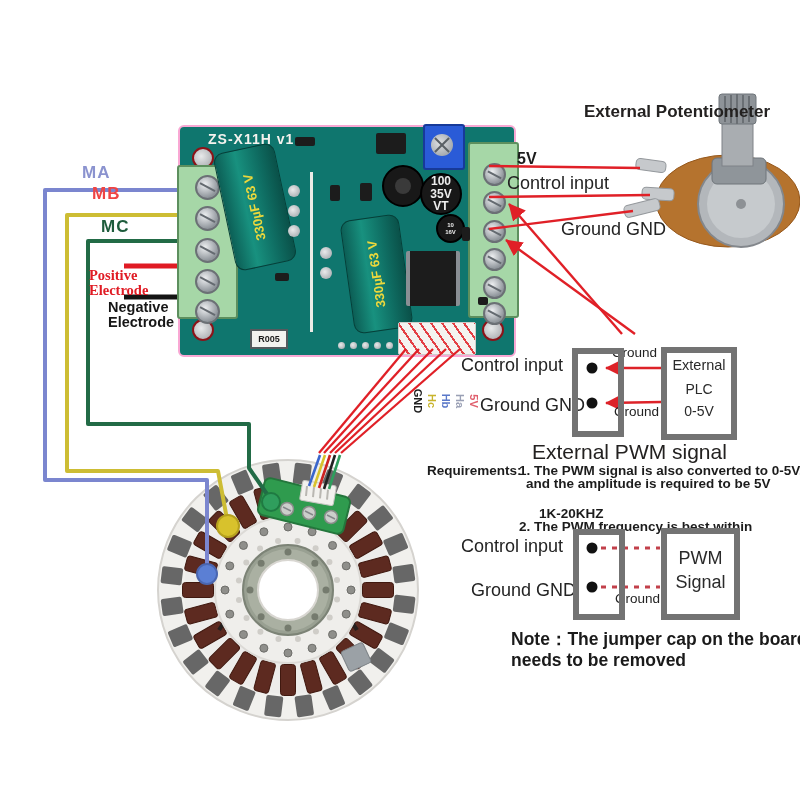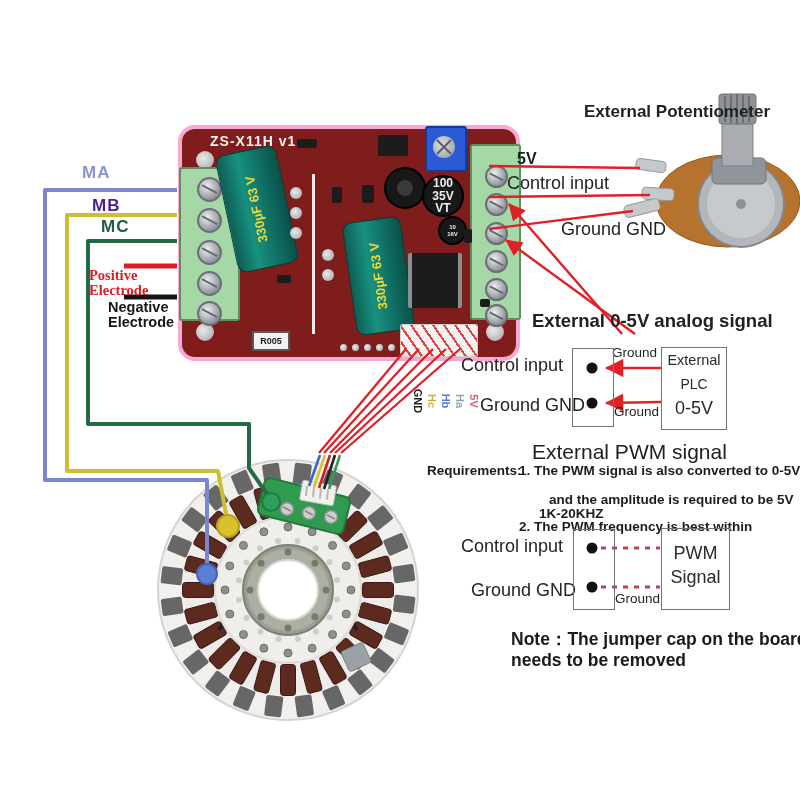--- a/index.html
+++ b/index.html
@@ -3,21 +3,21 @@
 <meta charset="utf-8">
 <style>
   html,body{margin:0;padding:0;}
   body{width:800px;height:800px;position:relative;background:#ffffff;
        font-family:"Liberation Sans",sans-serif;overflow:hidden;color:#1d1d1d;}
   .layer{position:absolute;left:0;top:0;pointer-events:none;}
   .abs{position:absolute;white-space:nowrap;}
 
   
   #board{position:absolute;left:178px;top:125px;width:334px;height:228px;
-         background:#7f1d1d;border:4px solid #f9a8d4;border-radius:17px;z-index:3;}
+         background:#0f766e;border:2px solid #f9a8d4;border-radius:6px;z-index:3;}
   #board .silk{position:absolute;left:28px;top:4px;color:#f4f2ee;font-size:14px;
                font-weight:700;letter-spacing:1px;}
   .hole{position:absolute;width:18px;height:18px;border-radius:50%;
         background:radial-gradient(circle at 40% 40%,#e8e9ea,#9fa3a7);
         border:2px solid #8c1318;}
   .tblock{position:absolute;background:#a6d7a7;border:2px solid #5d8f5e;border-radius:3px;}
   .screw{position:absolute;border-radius:50%;
          background:radial-gradient(circle at 38% 35%,#eef0f2,#8f959b 70%);
          border:2px solid #6b7075;}
   .screw::after{content:"";position:absolute;left:10%;top:45%;width:80%;height:10%;
@@ -51,21 +51,21 @@
 
   
   .t18{font-size:18px;color:#232323;}
   .t14{font-size:13.5px;color:#232323;}
   .title{font-weight:700;color:#232120;}
   .reqline{font-size:13.5px;font-weight:700;color:#1c1c1c;}
   .phase{font-size:17px;font-weight:600;letter-spacing:1px;}
   .elec{font-size:14.5px;font-weight:700;line-height:15px;}
   .vlabel{position:absolute;width:36px;height:14px;font-size:11px;font-weight:700;
           text-align:center;transform:rotate(90deg);}
-  .rbox{position:absolute;border:1px solid #737373;background:transparent;z-index:4;}
+  .rbox{position:absolute;border:6px solid #737373;background:transparent;z-index:4;}
   .boxtxt{position:absolute;width:100%;text-align:center;color:#2a2a2a;}
 </style>
 </head>
 <body>
 
 <svg class="layer" width="800" height="800" style="z-index:1">
   <g id="motor-g">
       <circle cx="288" cy="590" r="130" fill="#f1f0ed" stroke="#d5d3cf" stroke-width="2"></circle>
       <rect x="395.6278997420347" y="593.7587131784022" width="17" height="21" rx="2" fill="#676767" transform="rotate(97 404.1278997420347 604.2587131784022)"></rect>
       <rect x="387.98051098431415" y="623.3289714296617" width="17" height="21" rx="2" fill="#676767" transform="rotate(112 396.48051098431415 633.8289714296617)"></rect>
@@ -317,21 +317,21 @@
 
   <line x1="601" y1="548" x2="660" y2="548" stroke="#c2404a" stroke-width="3.2" stroke-dasharray="5,6"></line>
   <line x1="601" y1="587" x2="660" y2="587" stroke="#c2404a" stroke-width="3.2" stroke-dasharray="5,6"></line>
   <circle cx="592" cy="548" r="5.5" fill="#111"></circle>
   <circle cx="592" cy="587" r="5.5" fill="#111"></circle>
 </svg>
 
 <div class="layer" style="width:800px;height:800px;z-index:5">
 
   <div class="abs phase" style="left:82px;top:163px;color:#8b93cf;">MA</div>
-  <div class="abs phase" style="left:92px;top:196px;color:#4c1d95;">MB</div>
+  <div class="abs phase" style="left:92px;top:184px;color:#ef4444;">MB</div>
   <div class="abs phase" style="left:101px;top:217px;color:#1e5c3c;">MC</div>
   <div class="abs elec" style="left:89px;top:268px;color:#e01b24;font-family:Liberation Serif, serif;">
     <div>Positive</div>
       <div>Electrode</div>
   </div>
   <div class="abs elec" style="left:108px;top:300px;color:#161616;">
     <div>Negative</div>
       <div>Electrode</div>
   </div>
 
@@ -339,36 +339,35 @@
   <div class="abs" style="left:517px;top:150px;font-size:16px;font-weight:600;">5V</div>
   <div class="abs t18" style="left:507px;top:173px;">Control input</div>
   <div class="abs t18" style="left:561px;top:219px;">Ground GND</div>
 
   <div class="vlabel" style="left:399px;top:394px;color:#1d1d1d;">GND</div>
   <div class="vlabel" style="left:413px;top:394px;color:#c8b42c;">Hc</div>
   <div class="vlabel" style="left:427px;top:394px;color:#5b79c9;">Hb</div>
   <div class="vlabel" style="left:441px;top:394px;color:#9aa0b5;">Ha</div>
   <div class="vlabel" style="left:455px;top:394px;color:#e0606e;">5V</div>
 
-  <div class="abs title" style="left:532px;top:310px;font-size:18.5px;">External 0-5V analog signal</div>
   <div class="abs t18" style="left:461px;top:355px;">Control input</div>
   <div class="abs t18" style="left:480px;top:395px;">Ground GND</div>
   <div class="abs t14" style="left:612px;top:345px;">Ground</div>
   <div class="abs t14" style="left:614px;top:404px;">Ground</div>
   <div class="rbox" style="left:572px;top:348px;width:40px;height:77px;"></div>
   <div class="rbox" style="left:661px;top:347px;width:64px;height:81px;">
     <div class="boxtxt" style="top:4px;font-size:14.5px;">External</div>
     <div class="boxtxt" style="top:28px;font-size:14px;">PLC</div>
-    <div class="boxtxt" style="top:50px;font-size:18px;">0-5V</div>
+    <div class="boxtxt" style="top:50px;font-size:14px;">0-5V</div>
   </div>
 
   <div class="abs" style="left:532px;top:440px;font-size:21px;font-weight:500;color:#232120;">External PWM signal</div>
   <div class="abs reqline" style="left:427px;top:463px;">Requirements:</div>
   <div class="abs reqline" style="left:519px;top:463px;">1. The PWM signal is also converted to 0-5V,</div>
-  <div class="abs reqline" style="left:526px;top:492px;margin-left:23px;">and the amplitude is required to be 5V</div>
+  <div class="abs reqline" style="left:526px;top:476px;">and the amplitude is required to be 5V</div>
   <div class="abs reqline" style="left:519px;top:493px;margin-top:26px;">2. The PWM frequency is best within</div>
   <div class="abs reqline" style="left:539px;top:506px;">1K-20KHZ</div>
   <div class="abs t18" style="left:461px;top:536px;">Control input</div>
   <div class="abs t18" style="left:471px;top:580px;">Ground GND</div>
   <div class="abs t14" style="left:615px;top:591px;">Ground</div>
   <div class="rbox" style="left:573px;top:529px;width:40px;height:79px;"></div>
   <div class="rbox" style="left:661px;top:528px;width:67px;height:80px;">
     <div class="boxtxt" style="top:14px;font-size:18px;">PWM</div>
     <div class="boxtxt" style="top:38px;font-size:18px;">Signal</div>
   </div>

